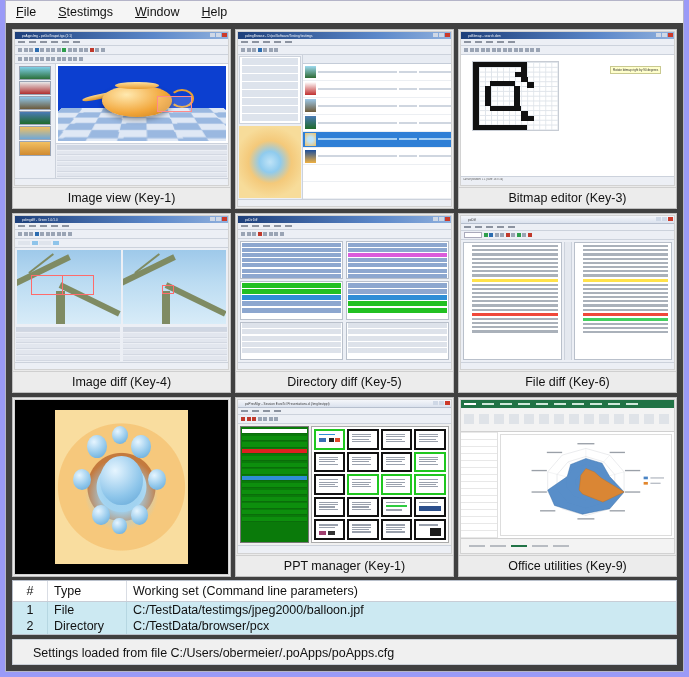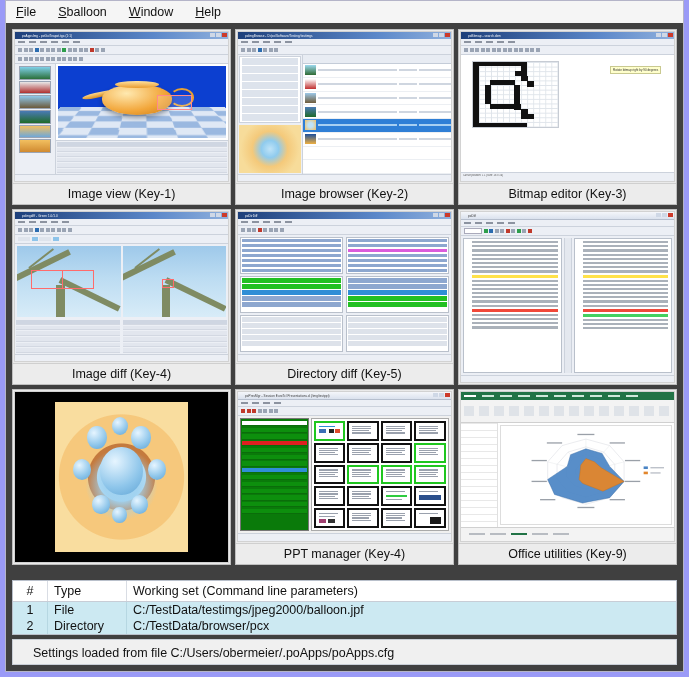--- a/index.html
+++ b/index.html
@@ -63,21 +63,21 @@
   }
   .menu-item{
     font-size:12.5px;color:#111;padding:2px 10px 2px 2px;margin-right:10px;
   }
   .menu-item u{text-decoration:underline;}
   
   .grid{
     flex:1 1 auto;display:grid;
     grid-template-columns:repeat(3,1fr);
     grid-template-rows:repeat(3,1fr);
-    gap:4px;padding:6px 6px 15px 6px;min-height:0;
+    gap:4px;padding:6px 6px 3px 6px;min-height:0;
     box-sizing:border-box;
   }
   .cell{
     display:flex;flex-direction:column;min-height:0;min-width:0;
     border:1px solid #bfbfbf;background:#eaeaea;
   }
   .thumb{
     flex:1 1 auto;min-height:0;overflow:hidden;position:relative;
     background:#fff;border:1px solid #d2d2d2;margin:1px;
   }
@@ -258,21 +258,21 @@
 </head>
 <body>
 
 <div class="window">
 
 
   <div class="client">
 
     <div class="menubar">
       <div class="menu-item"><u>F</u><span>ile</span></div>
-      <div class="menu-item"><u>S</u><span>balloon</span></div>
+      <div class="menu-item"><u>S</u><span>testimgs</span></div>
       <div class="menu-item"><u>W</u><span>indow</span></div>
       <div class="menu-item"><u>H</u><span>elp</span></div>
     </div>
 
     <div class="grid">
 
       <div class="cell">
         <div class="thumb">
           <div class="mw">
             <div class="mw-tb">
@@ -436,21 +436,20 @@
                     <span style="max-width:12%"></span>
                     <span style="max-width:22%"></span>
                   </div>
                 <div class="br-row"></div>
                 <div class="br-row"></div>
               </div>
             </div>
             <div class="mw-status"></div>
           </div>
         </div>
-        <div class="cell-label">Image browser (Key-2)</div>
       </div>
 
       <div class="cell">
         <div class="thumb">
           <div class="mw">
             <div class="mw-tb">
                 <div class="mw-tbtxt">poBitmap - search.xbm</div>
               <div class="mw-tbbtns">
                   <i></i>
                   <i></i>
@@ -754,20 +753,21 @@
                   <em class="r"></em>
                   <em class="gr"></em>
                   <em></em>
                   <em></em>
                   <em></em>
               </div>
             </div>
             <div class="mw-status"></div>
           </div>
         </div>
+        <div class="cell-label">File diff (Key-6)</div>
       </div>
 
       <div class="cell">
         <div class="thumb">
           <div class="ss">
             <div class="ss-img">
               <div class="ss-blob" style="left:34%;top:30%;width:32%;height:32%"></div>
               <div class="ss-blob" style="left:24%;top:16%;width:15%;height:15%"></div>
               <div class="ss-blob" style="left:57%;top:16%;width:15%;height:15%"></div>
               <div class="ss-blob" style="left:13%;top:38%;width:14%;height:14%"></div>
@@ -942,21 +942,21 @@
                   </div>
                 <div class="ppt-slide">
                     <i style="top:18%;width:70%"></i>
                     <i style="top:40%;left:48%;width:40%;height:45%;background:#1a1a1a"></i>
                   </div>
               </div>
             </div>
             <div class="mw-status" style="flex:0 0 7px"></div>
           </div>
         </div>
-        <div class="cell-label">PPT manager (Key-4)</div>
+        <div class="cell-label">PPT manager (Key-1)</div>
       </div>
 
       <div class="cell">
         <div class="thumb">
           <div class="xl">
             <div class="xl-rib">
               <div class="xl-tabs">
                 <b class="a"></b>
                   <b></b>
                   <b></b>

